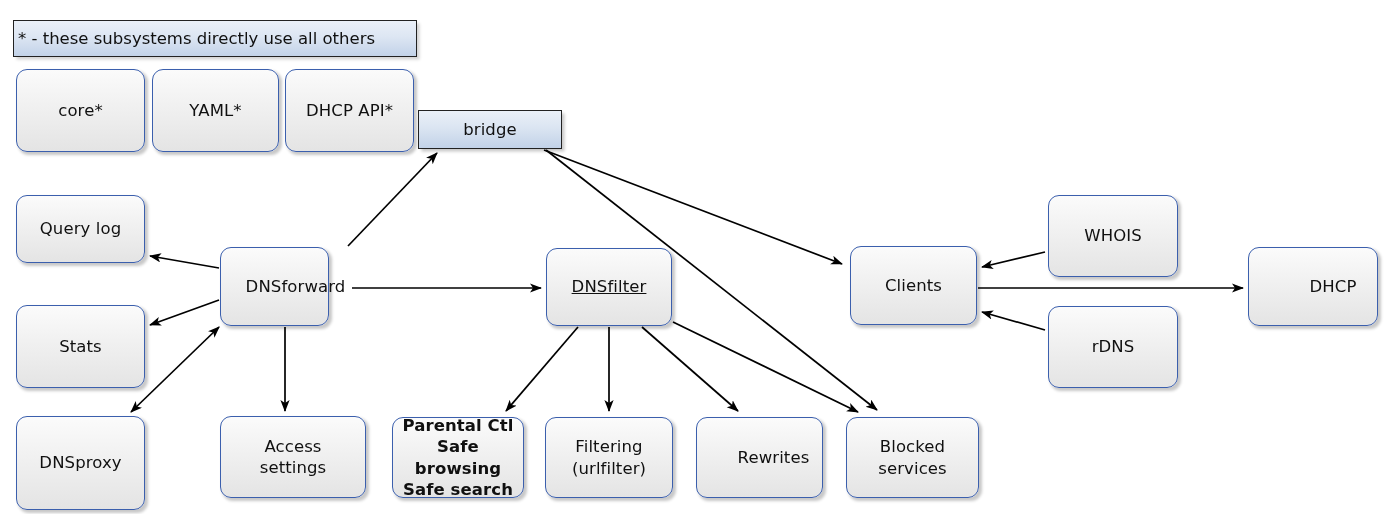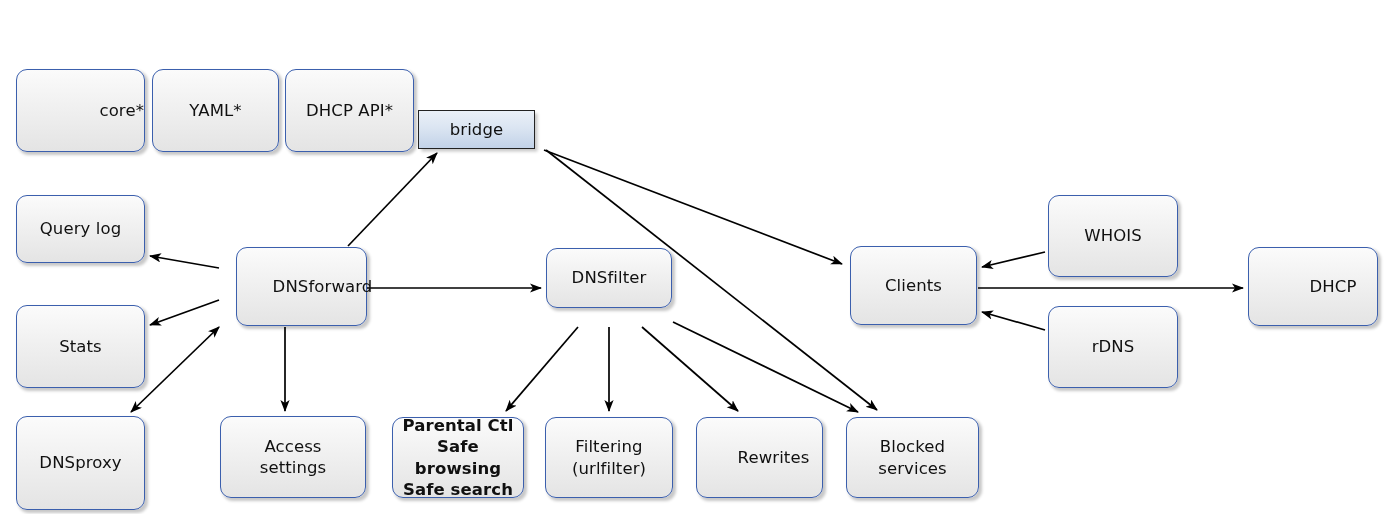--- a/index.html
+++ b/index.html
@@ -90,33 +90,36 @@
         <line x1="578" y1="327" x2="506" y2="411" marker-end="url(#ah)"></line>
         <line x1="609" y1="327" x2="609" y2="411" marker-end="url(#ah)"></line>
         <line x1="642" y1="327" x2="738" y2="411" marker-end="url(#ah)"></line>
         <line x1="673" y1="322" x2="858" y2="412" marker-end="url(#ah)"></line>
         <line x1="1045" y1="252" x2="982" y2="267" marker-end="url(#ah)"></line>
         <line x1="1045" y1="330" x2="982" y2="312" marker-end="url(#ah)"></line>
         <line x1="978" y1="288" x2="1243" y2="288" marker-end="url(#ah)"></line>
       </g>
   </svg>
 
+  <div class="legend" style="left:13px; top:20px; width:404px; height:37px;">
+    <span>* - these subsystems directly use all others</span>
+  </div>
 
   <div id="node-group">
-      <div class="node" style="left: 16px; top: 69px; width: 129px; height: 83px; justify-content: flex-end;"><span>core*</span></div>
+      <div class="node" style="left: 16px; top: 69px; width: 129px; height: 83px;"><span>core*</span></div>
       <div class="node" style="left: 152px; top: 69px; width: 127px; height: 83px;"><span>YAML*</span></div>
       <div class="node" style="left: 285px; top: 69px; width: 129px; height: 83px;"><span>DHCP API*</span></div>
-      <div class="node blue" style="left: 418px; top: 110px; width: 117px; height: 39px;"><span>bridge</span></div>
+      <div class="node blue" style="left: 418px; top: 110px; width: 144px; height: 39px;"><span>bridge</span></div>
       <div class="node" style="left: 16px; top: 195px; width: 129px; height: 68px;"><span>Query log</span></div>
       <div class="node" style="left: 16px; top: 305px; width: 129px; height: 83px;"><span>Stats</span></div>
       <div class="node" style="left: 16px; top: 416px; width: 129px; height: 94px;"><span>DNSproxy</span></div>
-      <div class="node" style="left: 236px; top: 247px; width: 131px; height: 79px; padding-left: 42px;"><span>DNSforward</span></div>
+      <div class="node" style="left: 220px; top: 247px; width: 109px; height: 79px; padding-left: 42px;"><span>DNSforward</span></div>
       <div class="node" style="left: 220px; top: 416px; width: 146px; height: 82px;"><span>Access
 settings</span></div>
-      <div class="node" style="left: 546px; top: 248px; width: 126px; height: 60px;"><span>DNSfilter</span></div>
+      <div class="node" style="left: 546px; top: 248px; width: 126px; height: 78px; text-decoration: underline;"><span>DNSfilter</span></div>
       <div class="node" style="left: 392px; top: 417px; width: 132px; height: 81px; font-weight: bold;"><span>Parental Ctl
 Safe browsing
 Safe search</span></div>
       <div class="node" style="left: 545px; top: 417px; width: 128px; height: 81px;"><span>Filtering
 (urlfilter)</span></div>
       <div class="node" style="left: 696px; top: 417px; width: 127px; height: 81px; padding-left: 28px;"><span>Rewrites</span></div>
       <div class="node" style="left: 846px; top: 417px; width: 133px; height: 81px;"><span>Blocked
 services</span></div>
       <div class="node" style="left: 850px; top: 246px; width: 127px; height: 79px;"><span>Clients</span></div>
       <div class="node" style="left: 1048px; top: 195px; width: 130px; height: 82px;"><span>WHOIS</span></div>

